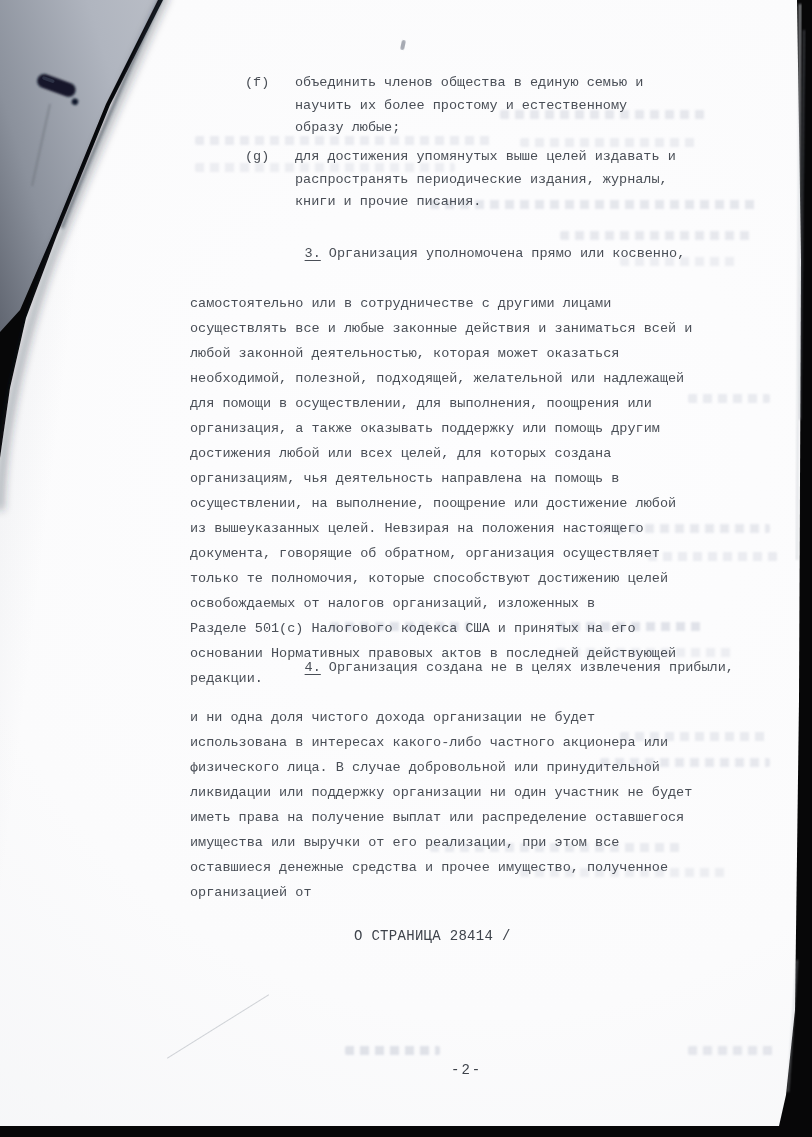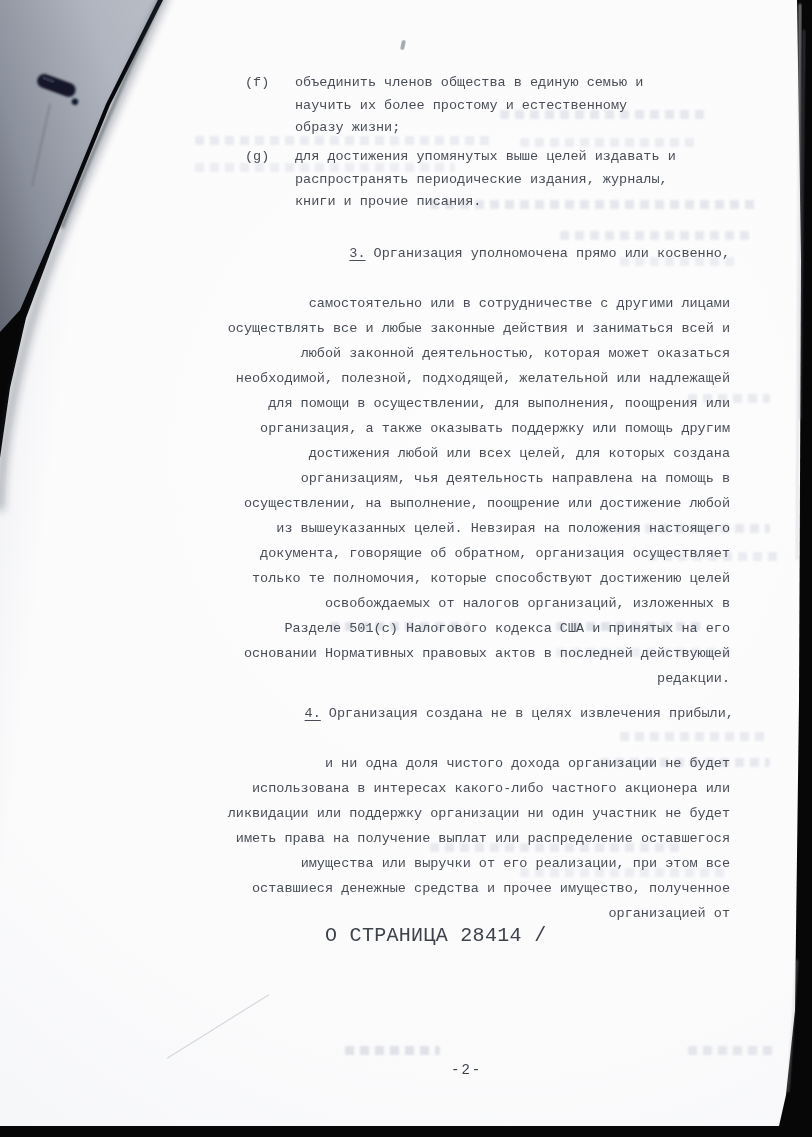--- a/index.html
+++ b/index.html
@@ -35,29 +35,29 @@
   }
   .edge-art{position:absolute;left:0;top:0;pointer-events:none;}
   
   .tline{white-space:pre;font-size:13.5px;line-height:25px;}
   .clause{position:absolute;left:245px;}
   .clause .ilabel{position:absolute;left:0;top:0;font-size:13.5px;line-height:22.5px;}
   .clause .ilines{margin-left:50px;}
   .clause .tline{line-height:22.5px;}
   #clause-f{top:72px;}
   #clause-g{top:146px;}
-  .para{position:absolute;left:190px;width:540px;text-align:right;}
+  .para{position:absolute;left:190px;width:540px;}
   #para-3{top:216px;}
-  #para-4{top:676px;}
+  #para-4{top:630px;}
   .lead{padding-left:66px;}
   .pnum{text-decoration:underline;text-underline-offset:3px;text-decoration-thickness:1px;}
   .plead{margin-left:8px;}
   .stamp{
-    position:absolute;left:325px;top:926px;
-    font-size:20px;line-height:20px;letter-spacing:.3px;
+    position:absolute;left:354px;top:926px;
+    font-size:14px;line-height:20px;letter-spacing:.3px;
     color:var(--stamp-ink);white-space:pre;
   }
   .pageno{
     position:absolute;left:451px;top:1062px;
     font-size:14px;letter-spacing:2px;color:var(--stamp-ink);white-space:pre;
   }
   
   .ghost{
     position:absolute;height:9px;border-radius:2px;
     background:repeating-linear-gradient(90deg,rgba(148,156,178,.55) 0 9px,rgba(148,156,178,0) 9px 15px);
@@ -100,21 +100,21 @@
   <div class="ghost" style="left:688px;top:1046px;width:85px;opacity:.38"></div>
   <div class="scratch"></div>
   <div class="fleck"></div>
 
   <div class="clause" id="clause-f">
     <span class="ilabel">(f)</span>
     <div class="ilines">
 
     <div class="tline">объединить членов общества в единую семью и</div>
         <div class="tline">научить их более простому и естественному</div>
-        <div class="tline">образу жизни;</div>
+        <div class="tline">образу любые;</div>
       </div>
   </div>
 
   <div class="clause" id="clause-g">
     <span class="ilabel">(g)</span>
     <div class="ilines">
 
     <div class="tline">для достижения упомянутых выше целей издавать и</div>
         <div class="tline">распространять периодические издания, журналы,</div>
         <div class="tline">книги и прочие писания.</div>
@@ -147,20 +147,21 @@
   </div>
 
   <div class="para" id="para-4">
     <div class="tline lead">
       <span class="pnum">4.</span><span class="plead">Организация создана не в целях извлечения прибыли,</span>
     </div>
     <div>
 
     <div class="tline">и ни одна доля чистого дохода организации не будет</div>
         <div class="tline">использована в интересах какого-либо частного акционера или</div>
+        <div class="tline">физического лица. В случае добровольной или принудительной</div>
         <div class="tline">ликвидации или поддержку организации ни один участник не будет</div>
         <div class="tline">иметь права на получение выплат или распределение оставшегося</div>
         <div class="tline">имущества или выручки от его реализации, при этом все</div>
         <div class="tline">оставшиеся денежные средства и прочее имущество, полученное</div>
         <div class="tline">организацией от</div>
       </div>
   </div>
 
   <div class="stamp">О СТРАНИЦА 28414 /</div>
   <div class="pageno">-2-</div>

